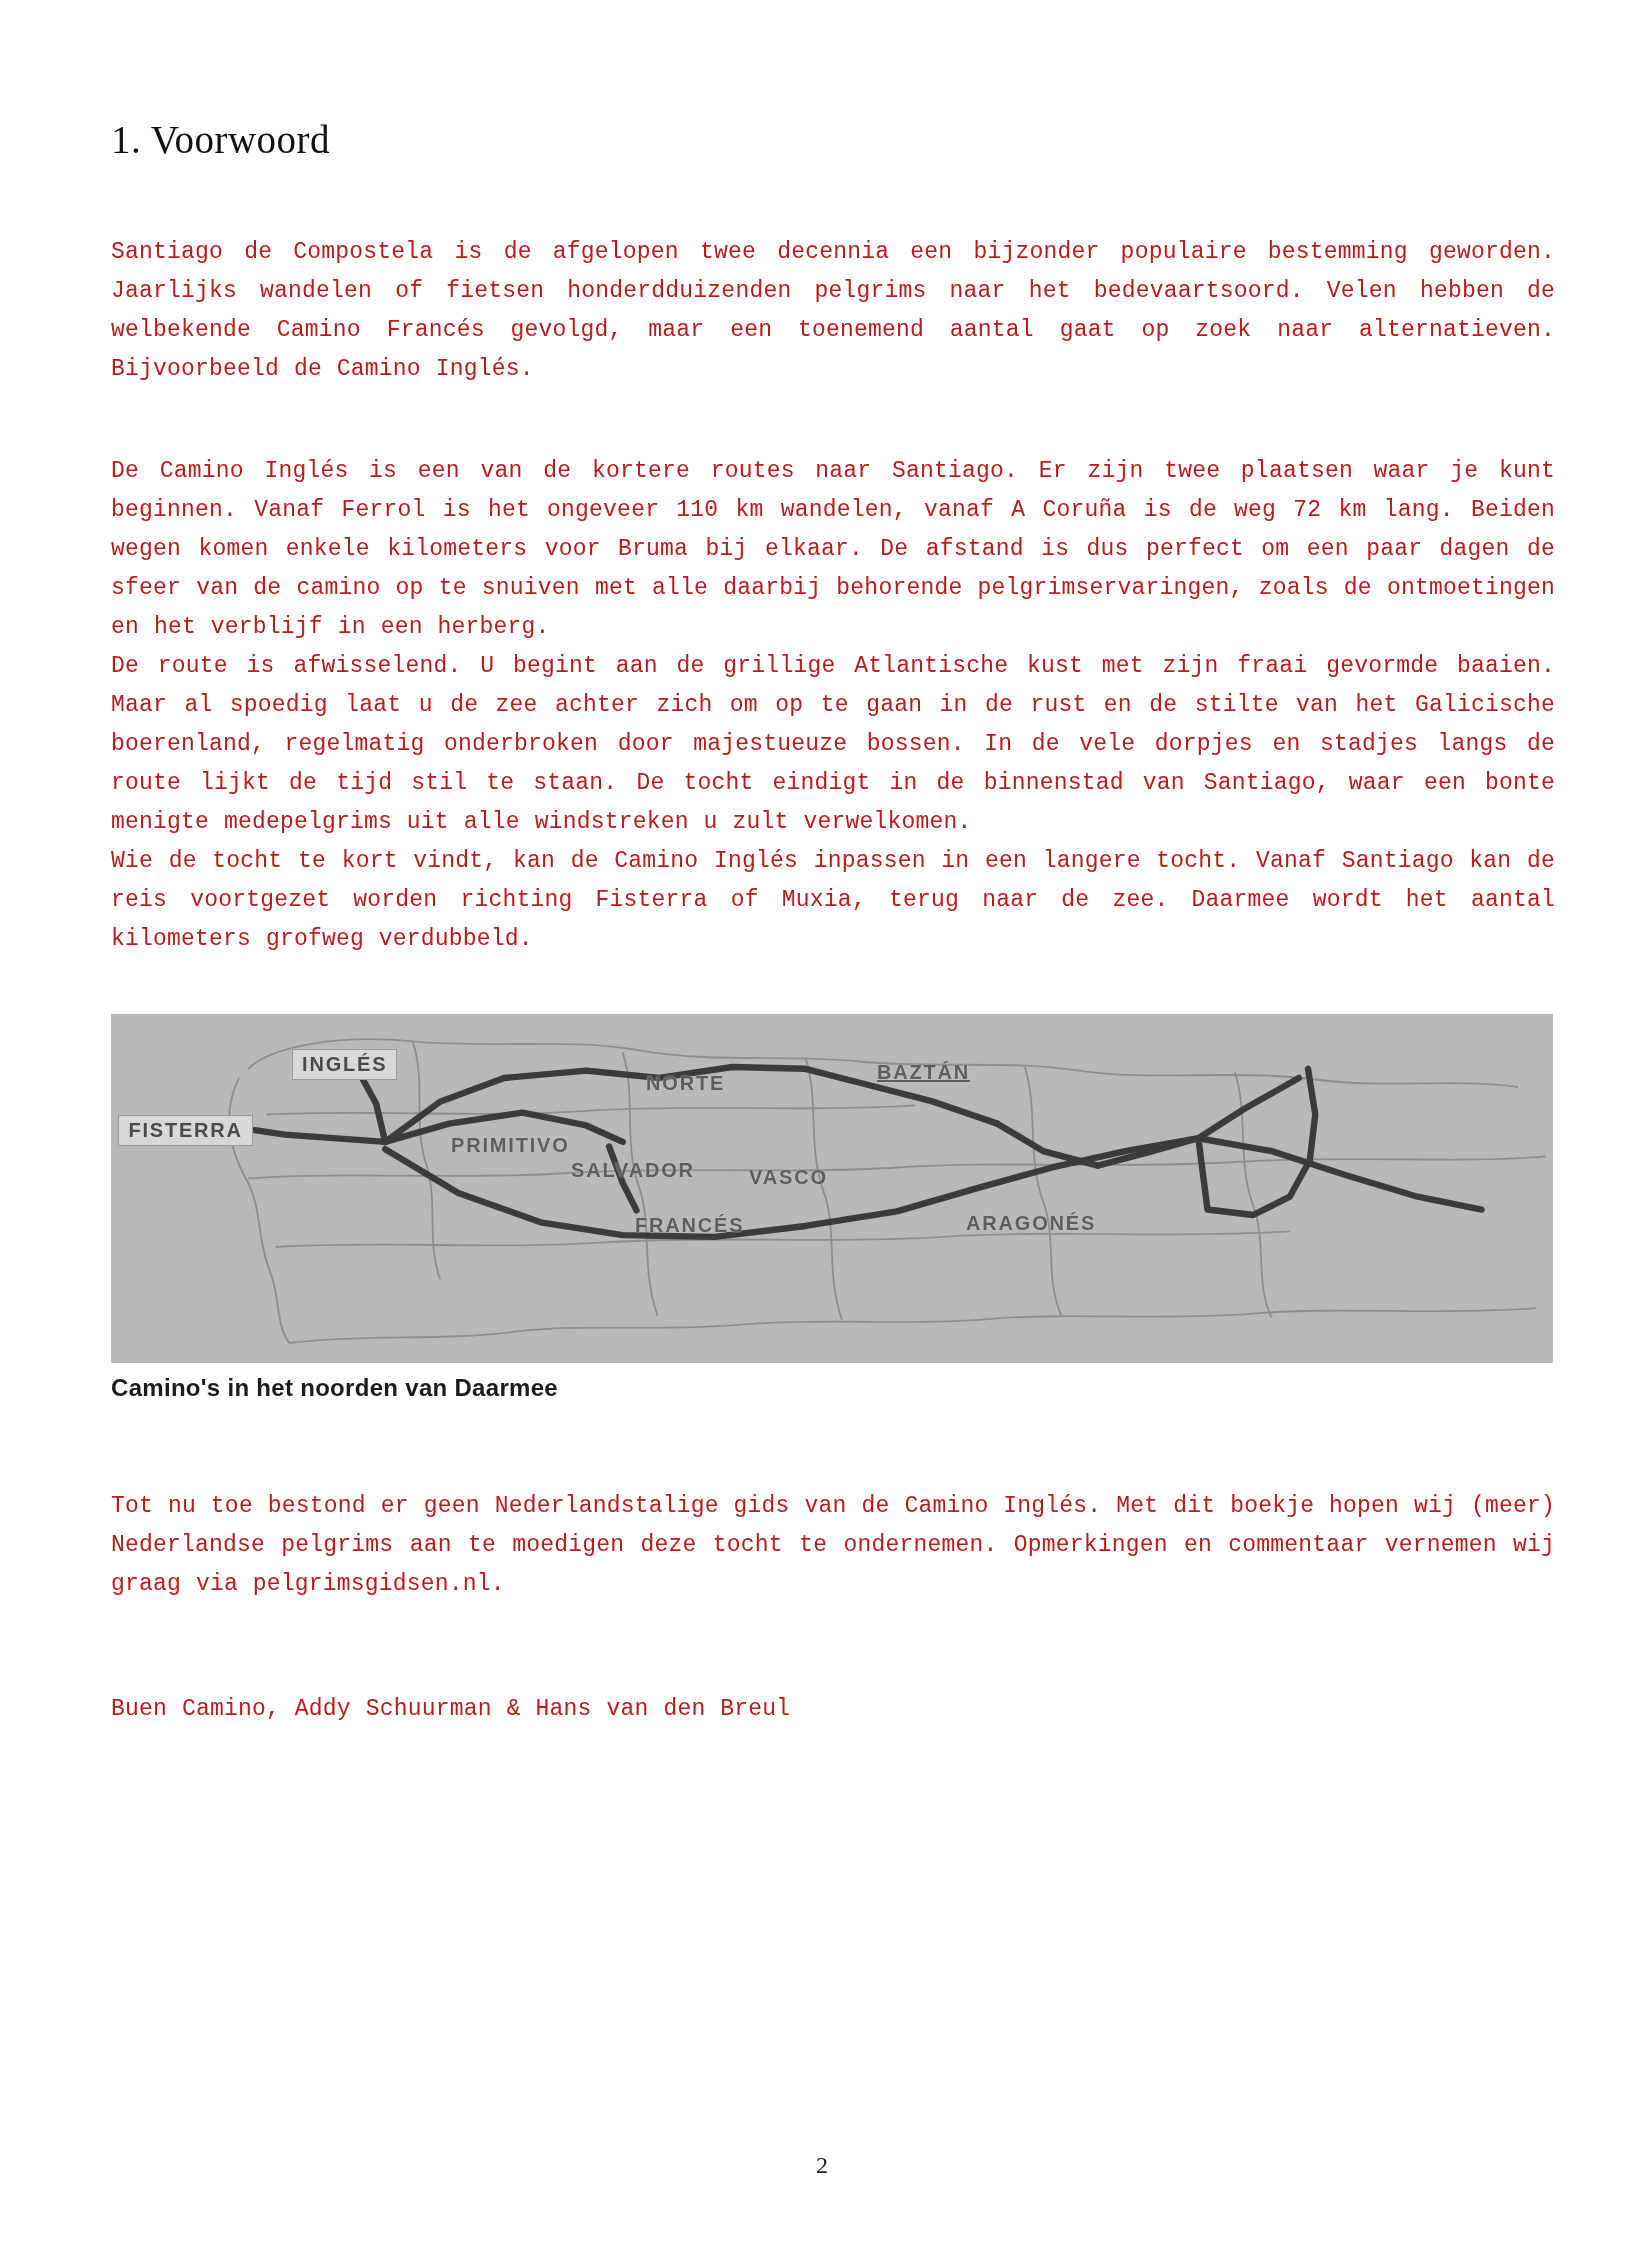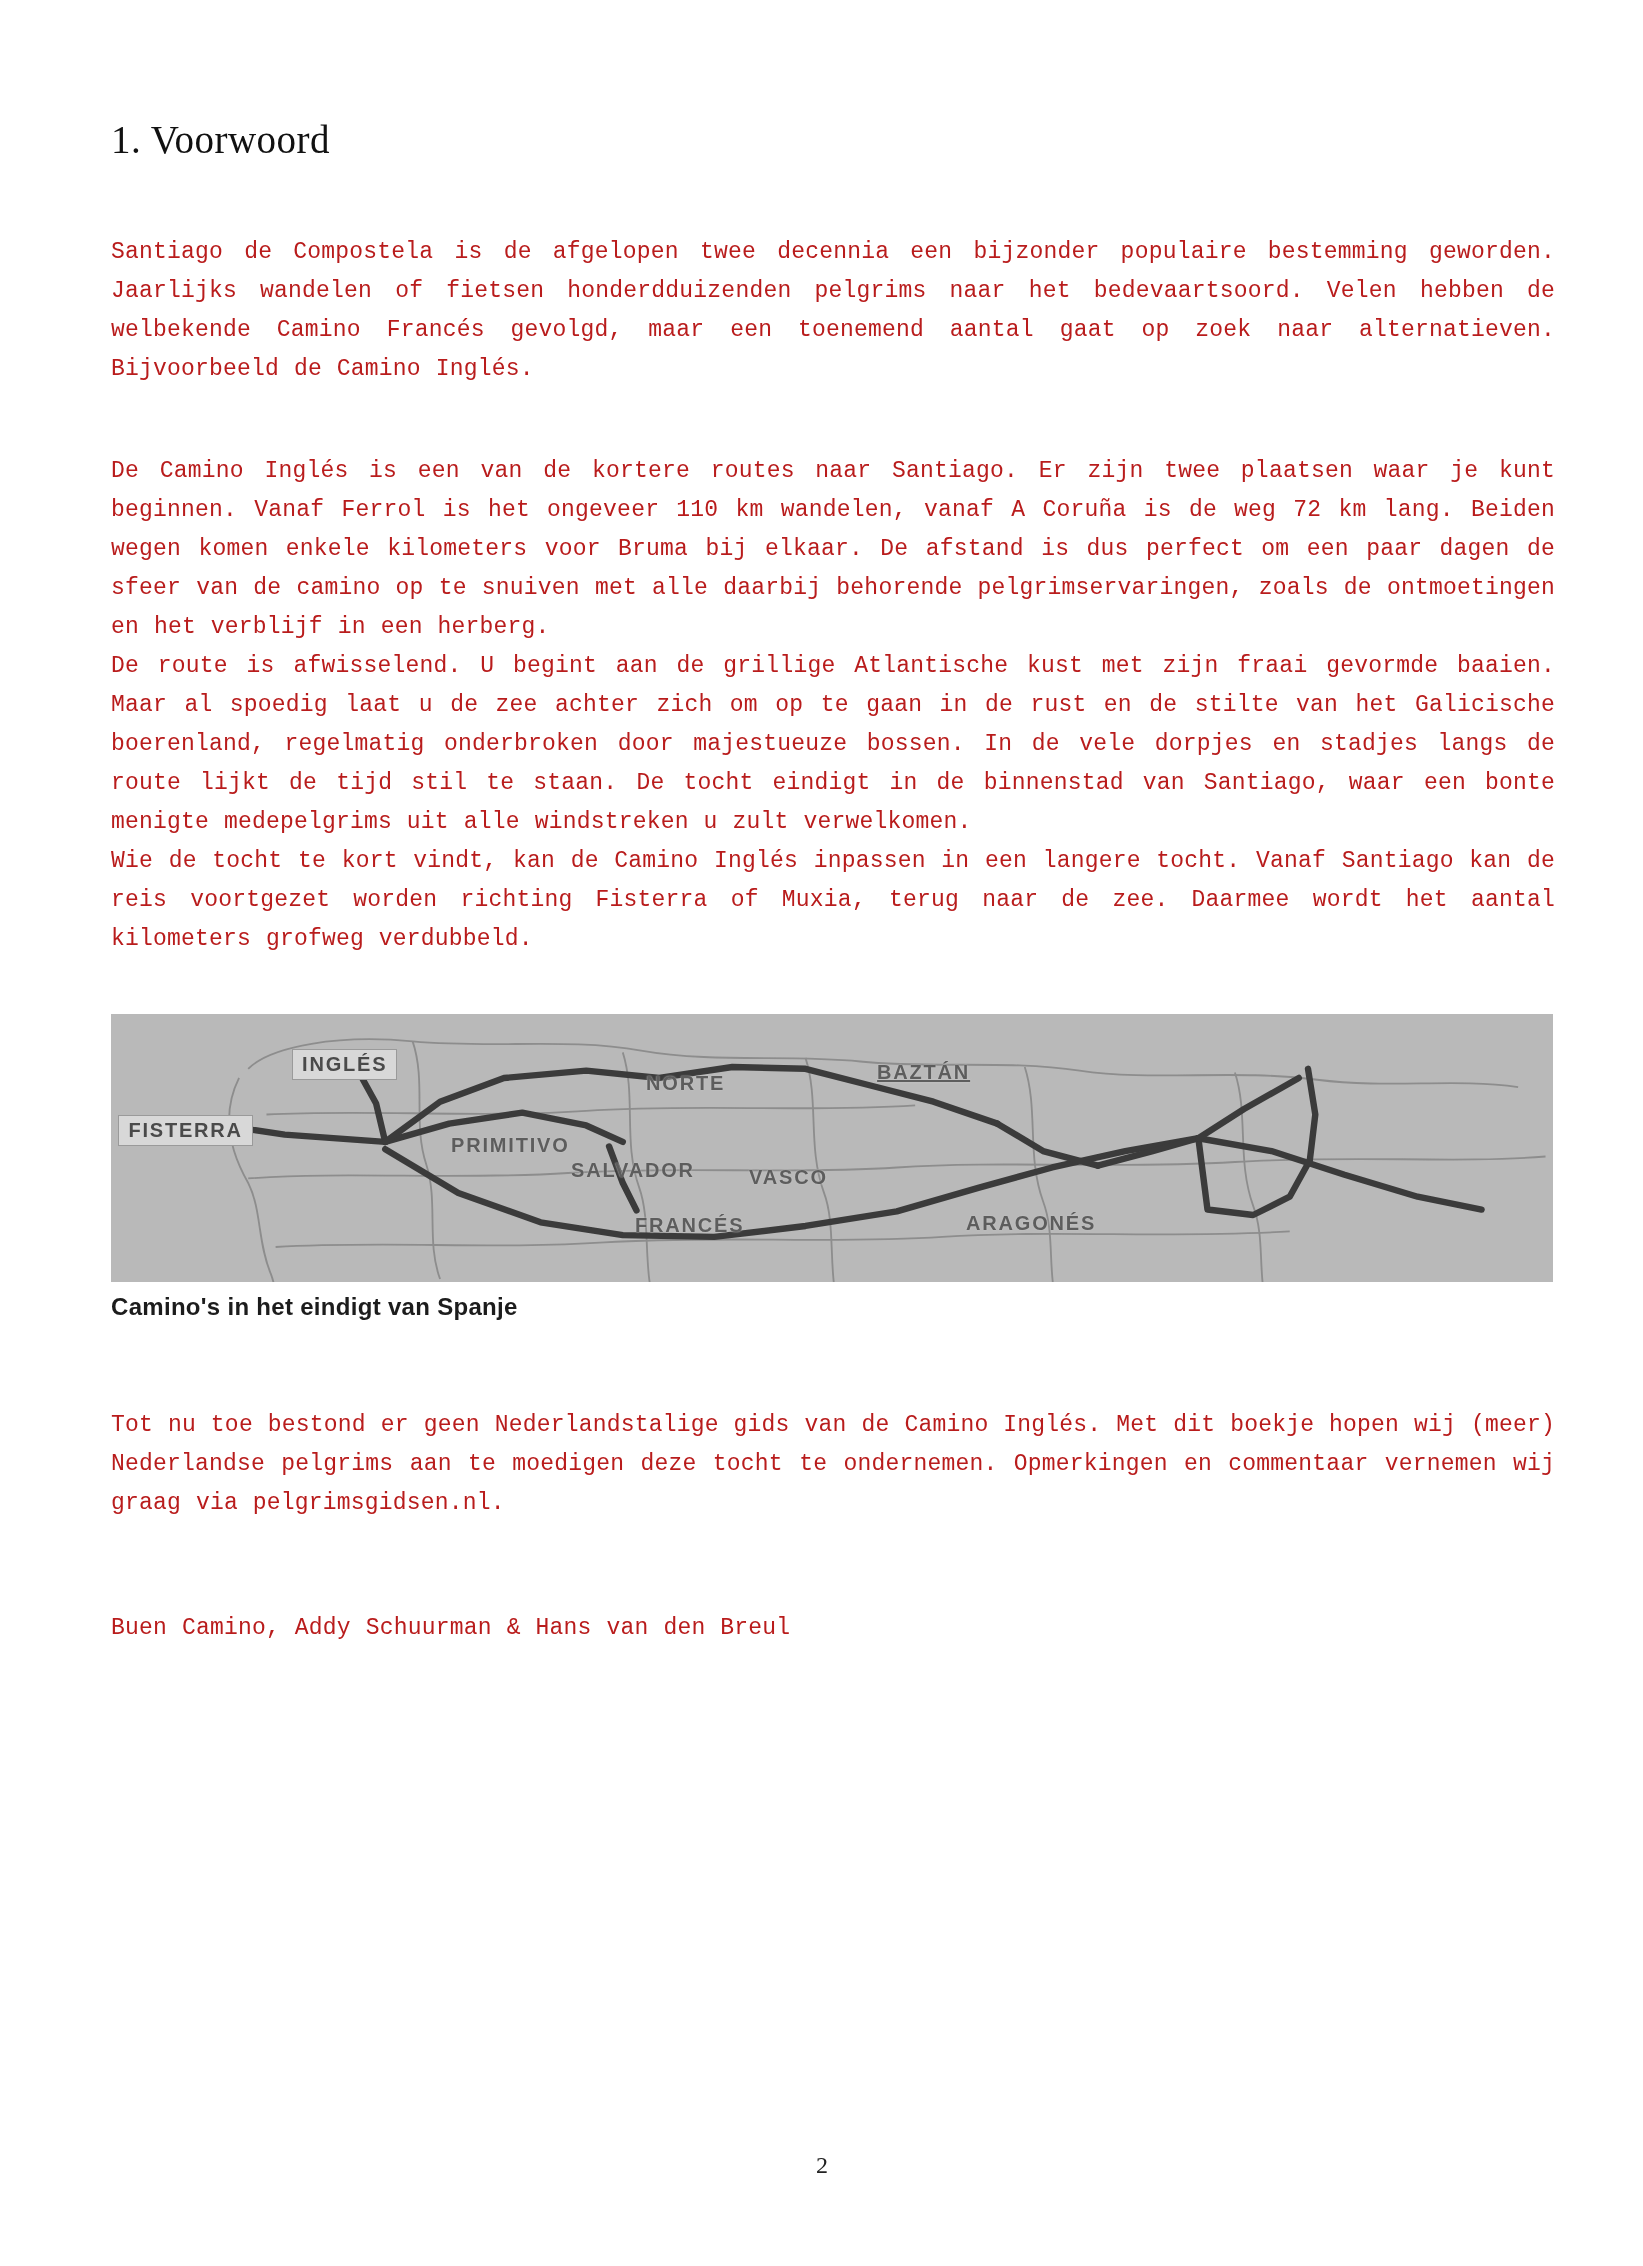--- a/index.html
+++ b/index.html
@@ -49,21 +49,21 @@
   .gap-md { height: 40px; }
 
   
   .figure {
     margin-top: 55px;
     width: 1442px;
   }
   .map-box {
     position: relative;
     width: 1442px;
-    height: 268px;
+    height: 349px;
     background: #b9b9b9;
     overflow: hidden;
   }
   .map-svg { position: absolute; left: 0; top: 0; }
   .map-label {
     position: absolute;
     font-family: "Liberation Sans", sans-serif;
     font-size: 20px;
     letter-spacing: 1.8px;
     color: #4a4a4a;
@@ -165,21 +165,21 @@
         <div class="map-label" style="left:181px; top:35px;">INGLÉS</div>
         <div class="map-label" style="left:7.3px; top:101px;">FISTERRA</div>
         <div class="map-label plain" style="left:331px; top:117px;">PRIMITIVO</div>
         <div class="map-label plain" style="left:451px; top:142px;">SALVADOR</div>
         <div class="map-label plain" style="left:526px; top:55px;">NORTE</div>
         <div class="map-label plain" style="left:629px; top:149px;">VASCO</div>
         <div class="map-label plain" style="left:757px; top:44px;text-decoration:underline;">BAZTÁN</div>
         <div class="map-label plain" style="left:515px; top:197px;">FRANCÉS</div>
         <div class="map-label plain" style="left:846px; top:195px;text-align:center;">ARAGONÉS</div>
       </div>
-      <div class="fig-caption">Camino's in het eindigt van Spanje</div>
+      <div class="fig-caption">Camino's in het noorden van Daarmee</div>
     </div>
 
     <div class="gap-lg"></div>
 
     <p class="body-block" style="margin-top:37px;">Tot nu toe bestond er geen Nederlandstalige gids van de Camino Inglés. Met dit boekje hopen wij (meer) Nederlandse pelgrims aan te moedigen deze tocht te ondernemen. Opmerkingen en commentaar vernemen wij graag via pelgrimsgidsen.nl.</p>
 
     <div class="gap-md"></div>
 
     <p class="body-block" style="text-align:left;">Buen Camino, Addy Schuurman &amp; Hans van den Breul</p>
 

